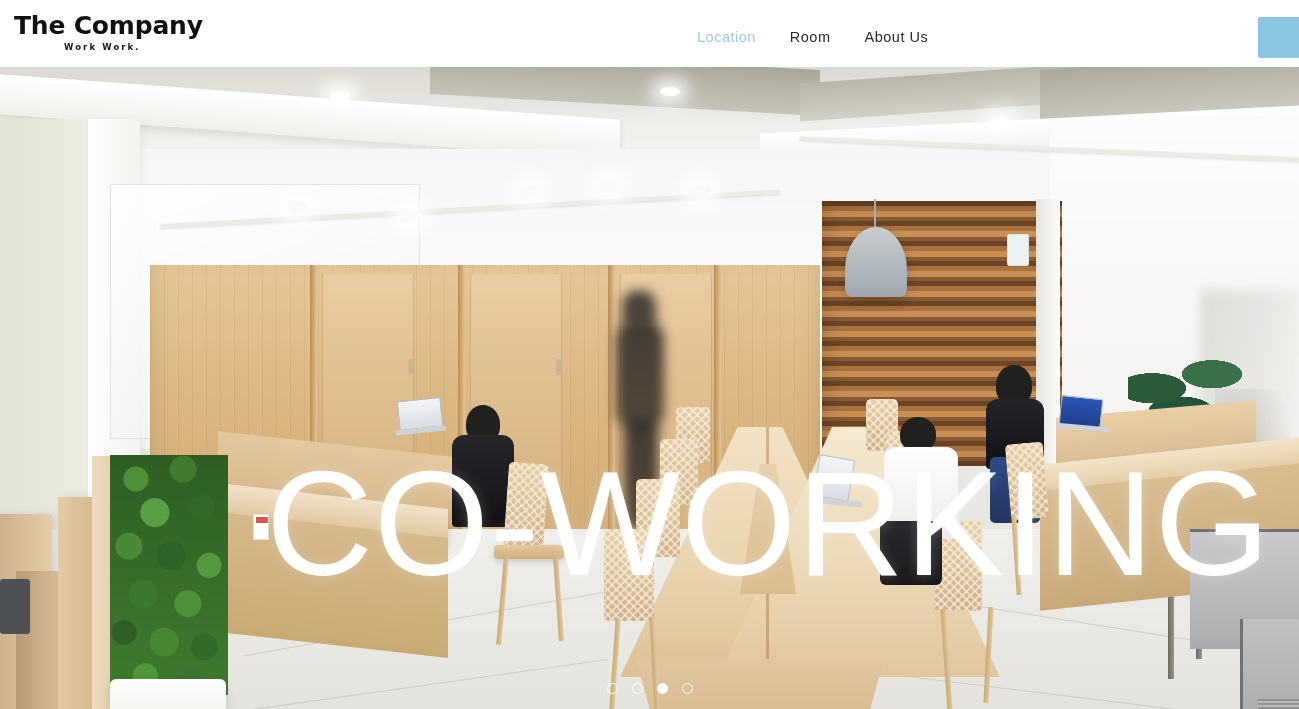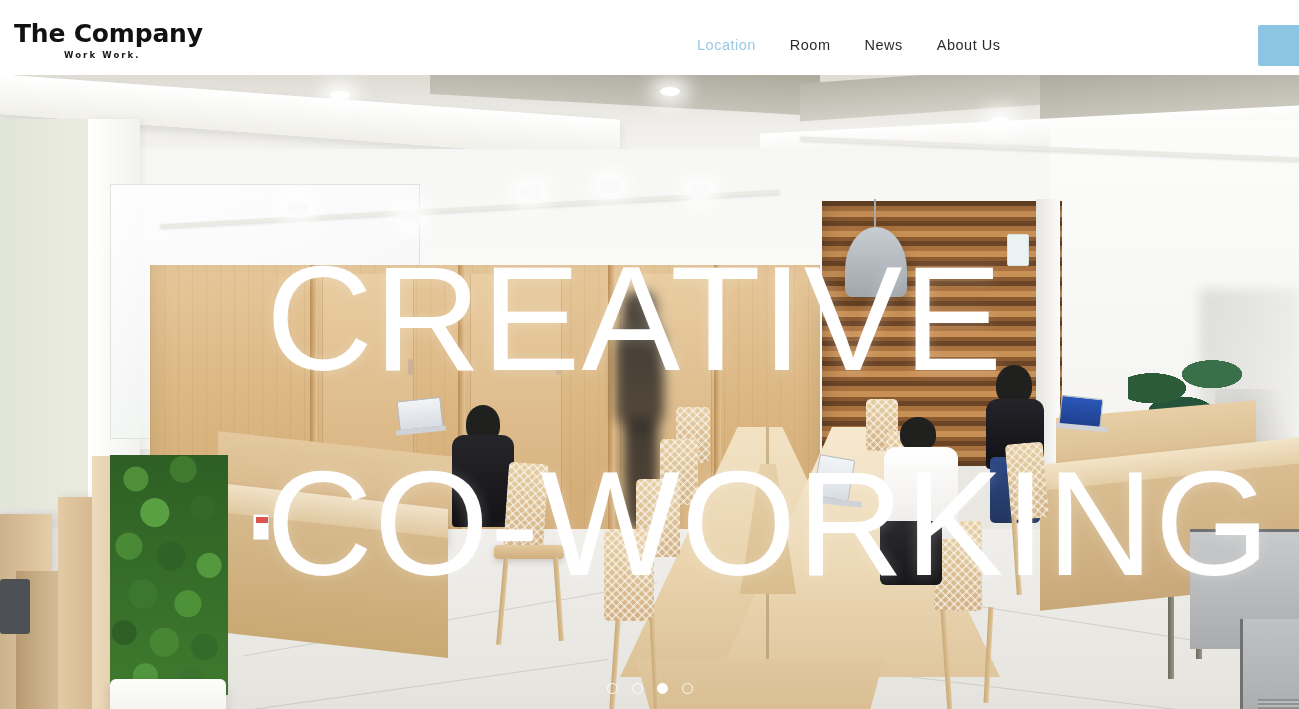--- a/index.html
+++ b/index.html
@@ -5,21 +5,21 @@
   * { margin:0; padding:0; box-sizing:border-box; }
   html, body {
     width:1299px; height:709px;
     overflow:hidden;
     background:#ffffff;
     font-family:"Liberation Sans", sans-serif;
   }
 
   
   .site-header{
-    position:absolute; top:16px; left:0;
+    position:absolute; top:8px; left:0;
     width:1299px; height:59px;
     background:#ffffff;
     z-index:50;
   }
   .logo-block{
     position:absolute; left:14px; top:4px;
     width:220px;
   }
   .logo-title{
     font-family:"DejaVu Sans", sans-serif;
@@ -451,21 +451,20 @@
 <header class="site-header">
 
   <div class="logo-block">
     <div class="logo-title">The Company</div>
     <div class="logo-sub">Work Work.</div>
   </div>
 
   <nav class="main-nav">
     <a class="nav-item is-active">Location</a>
     <a class="nav-item">Room</a>
-    <a class="nav-item">News</a>
     <a class="nav-item">About Us</a>
   </nav>
 
   <div class="nav-cta"></div>
 </header>
 
 <section class="hero">
 
   <div class="photo">
 
@@ -585,21 +584,20 @@
     <div class="chair-back" style="left:1008px; top:384px; width:38px; height:76px; transform:rotate(-5deg);"></div>
     <div class="chair-leg" style="left:1014px; top:456px; height:80px; transform:rotate(-4deg);"></div>
 
     <div class="appliance"></div>
     <div class="appliance2"></div>
     <div class="appliance-vent"></div>
 
   </div>
 
   <div class="hero-text">
-    <div class="hero-line hero-line-1">CREATIVE</div>
     <div class="hero-line hero-line-2">CO-WORKING</div>
   </div>
 
   <div class="dots">
     <span class="dot"></span>
     <span class="dot"></span>
     <span class="dot is-active"></span>
     <span class="dot"></span>
   </div>
 

